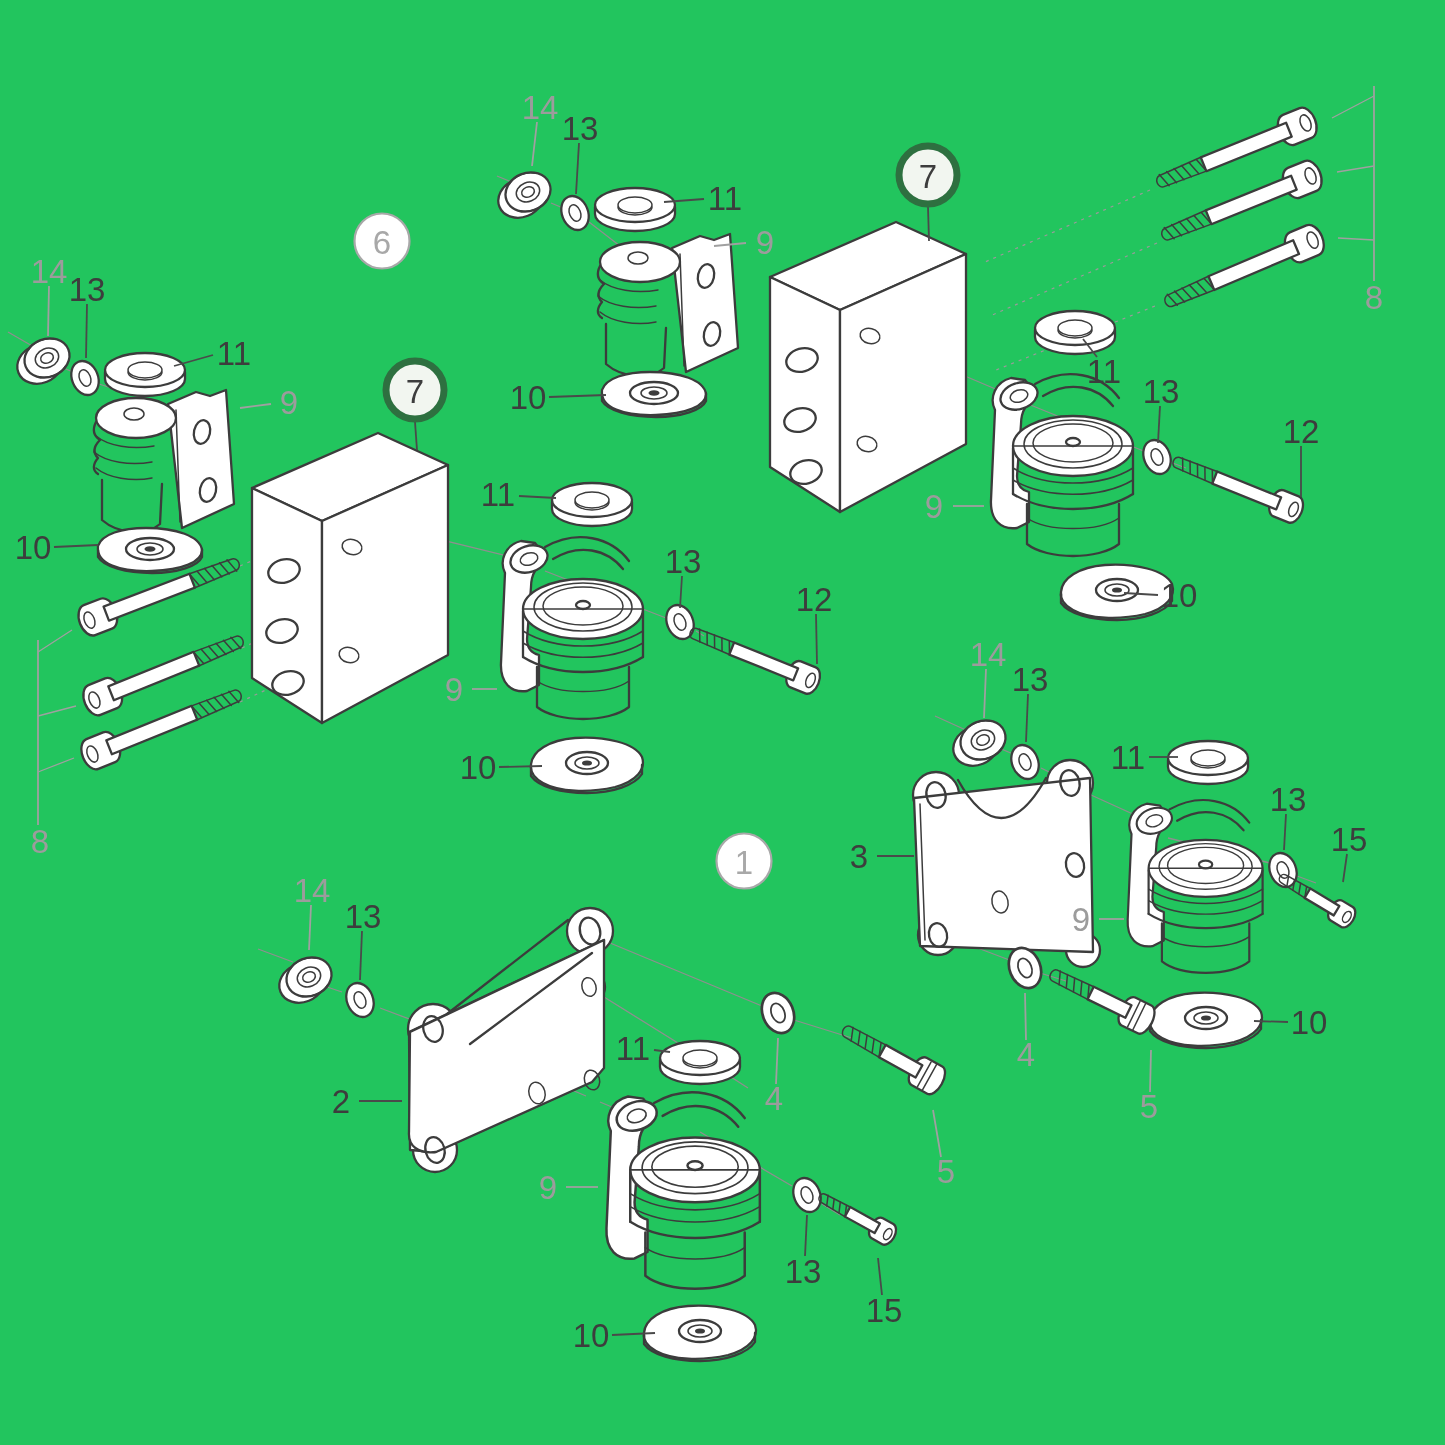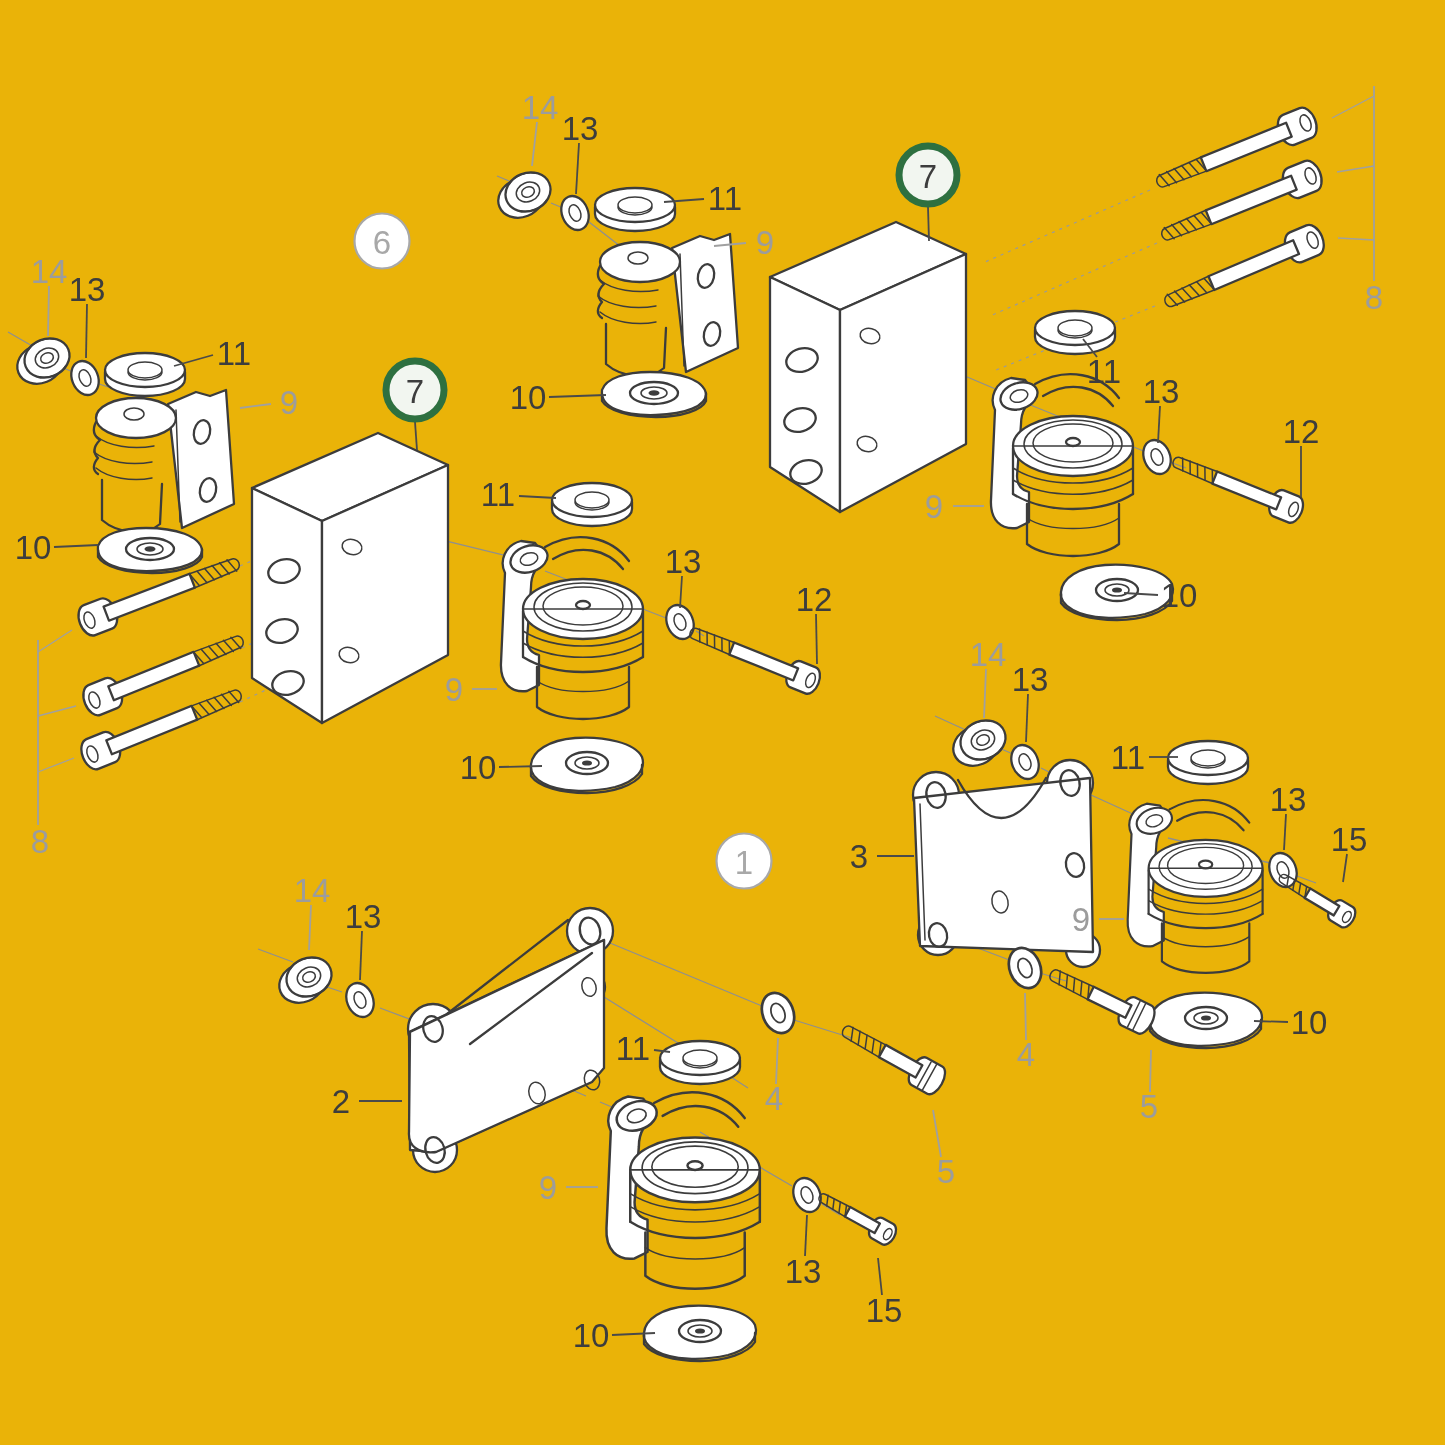--- a/index.html
+++ b/index.html
@@ -1,16 +1,16 @@
 <!DOCTYPE html>
 <html><head>
 <meta charset="utf-8">
 <style>
   html,body{margin:0;padding:0;background:#ffffff;}
-  .stage{width:1445px;height:1445px;position:relative;background:#eab308;overflow:hidden;}
+  .stage{width:1445px;height:1445px;position:relative;background:#22c55e;overflow:hidden;}
   svg{display:block;}
   .p  {fill:#ffffff;stroke:#3c3c3c;stroke-width:2.3;stroke-linejoin:round;stroke-linecap:round;}
   .pn {fill:none;stroke:#3c3c3c;stroke-width:2.3;stroke-linejoin:round;stroke-linecap:round;}
   .thin{stroke-width:1.5;}
   .axis{fill:none;stroke:#8f8f8f;stroke-width:1.3;}
   .axd {fill:none;stroke:#9a9a9a;stroke-width:1.2;stroke-dasharray:3 5;}
   .tick{fill:none;stroke:#a0a0a0;stroke-width:1.3;}
   .lbl{font-family:"Liberation Sans","DejaVu Sans",sans-serif;font-size:33px;text-anchor:middle;dominant-baseline:central;}
   .lbl.dark{fill:#3d3d3d;}
   .lbl.gray{fill:#9c9c9c;}

